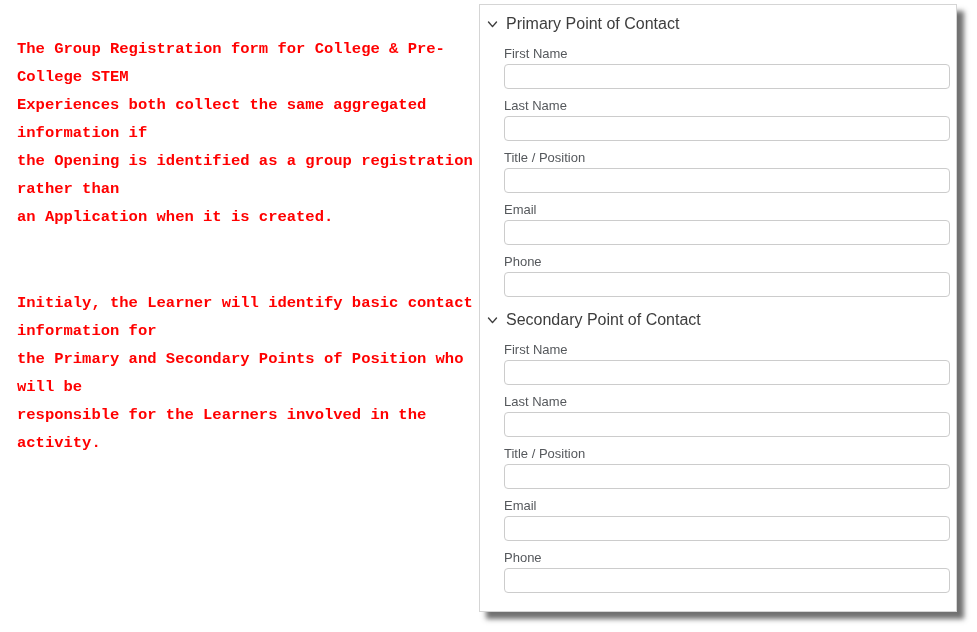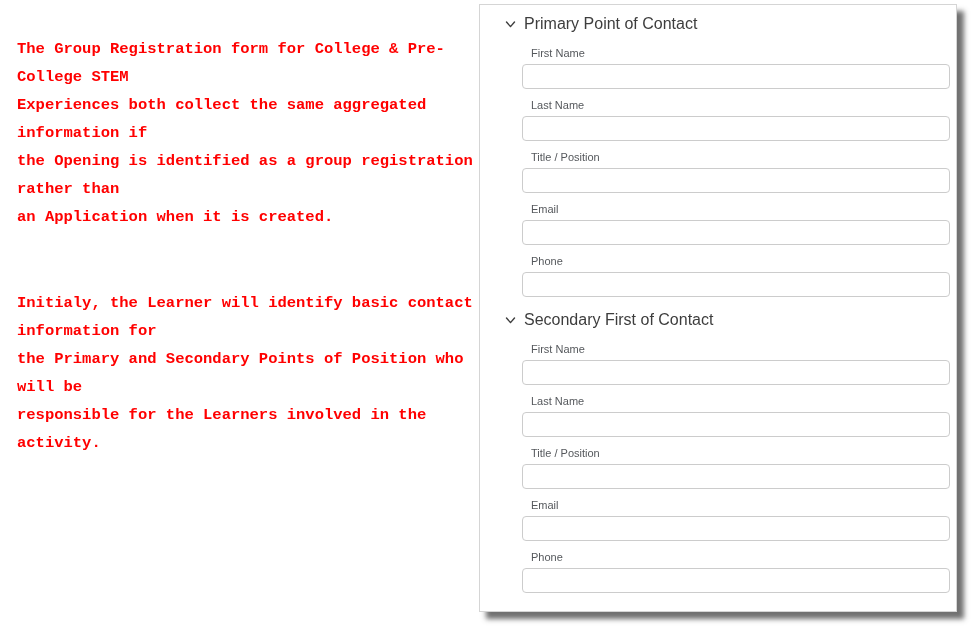--- a/index.html
+++ b/index.html
@@ -37,21 +37,21 @@
   .panel {
     position: absolute;
     left: 479px;
     top: 4px;
     width: 478px;
     height: 608px;
     box-sizing: border-box;
     background: #ffffff;
     border: 1px solid #d5d5d5;
     box-shadow: 7px 7px 5px rgba(65, 65, 65, 0.75);
-    padding: 8px 6px 0 24px;
+    padding: 8px 6px 0 6px;
   }
   .section-header {
     display: flex;
     align-items: center;
     gap: 7px;
     margin: 0 0 12px 0;
     cursor: pointer;
   }
   .section-header.secondary {
     margin-top: 12px;
@@ -68,25 +68,24 @@
     color: #3d3d3d;
   }
   .section-fields {
     padding-left: 18px;
   }
   .field {
     margin-bottom: 10px;
   }
   .field-label {
     display: block;
-    font-size: 11px;
+    font-size: 13px;
     line-height: 13px;
     color: #55585c;
     margin-bottom: 4px;
-    margin-left: 9px;
   }
   .field-input {
     display: block;
     width: 100%;
     height: 25px;
     box-sizing: border-box;
     background: #ffffff;
     border: 1px solid #cccccc;
     border-radius: 4px;
     padding: 0 8px;
@@ -143,21 +142,21 @@
         <input class="field-input" type="text" value="" style="">
       </div>
     </div>
 
     <div class="section-header secondary">
       <span class="chevron">
         <svg viewBox="0 0 13 13" width="13" height="13">
           <polyline points="2.5,4 6.5,8.6 10.5,4" fill="none" stroke="#3d3d3d" stroke-width="1.4" stroke-linecap="round" stroke-linejoin="round"></polyline>
         </svg>
       </span>
-      <span class="section-title">Secondary First of Contact</span>
+      <span class="section-title">Secondary Point of Contact</span>
     </div>
     <div class="section-fields">
       <div class="field">
         <label class="field-label">First Name</label>
         <input class="field-input" type="text" value="" style="">
       </div>
       <div class="field">
         <label class="field-label">Last Name</label>
         <input class="field-input" type="text" value="" style="">
       </div>

